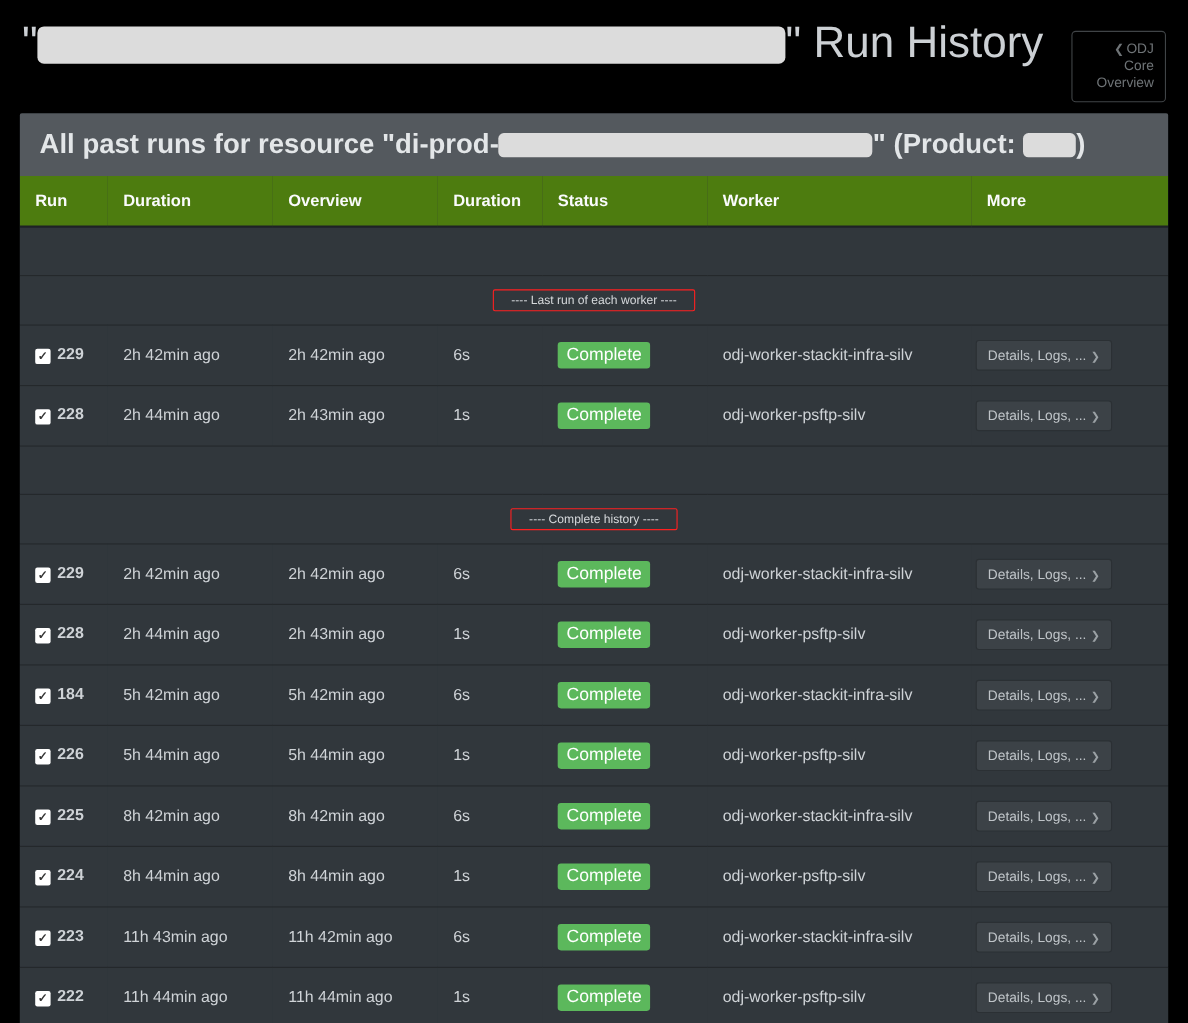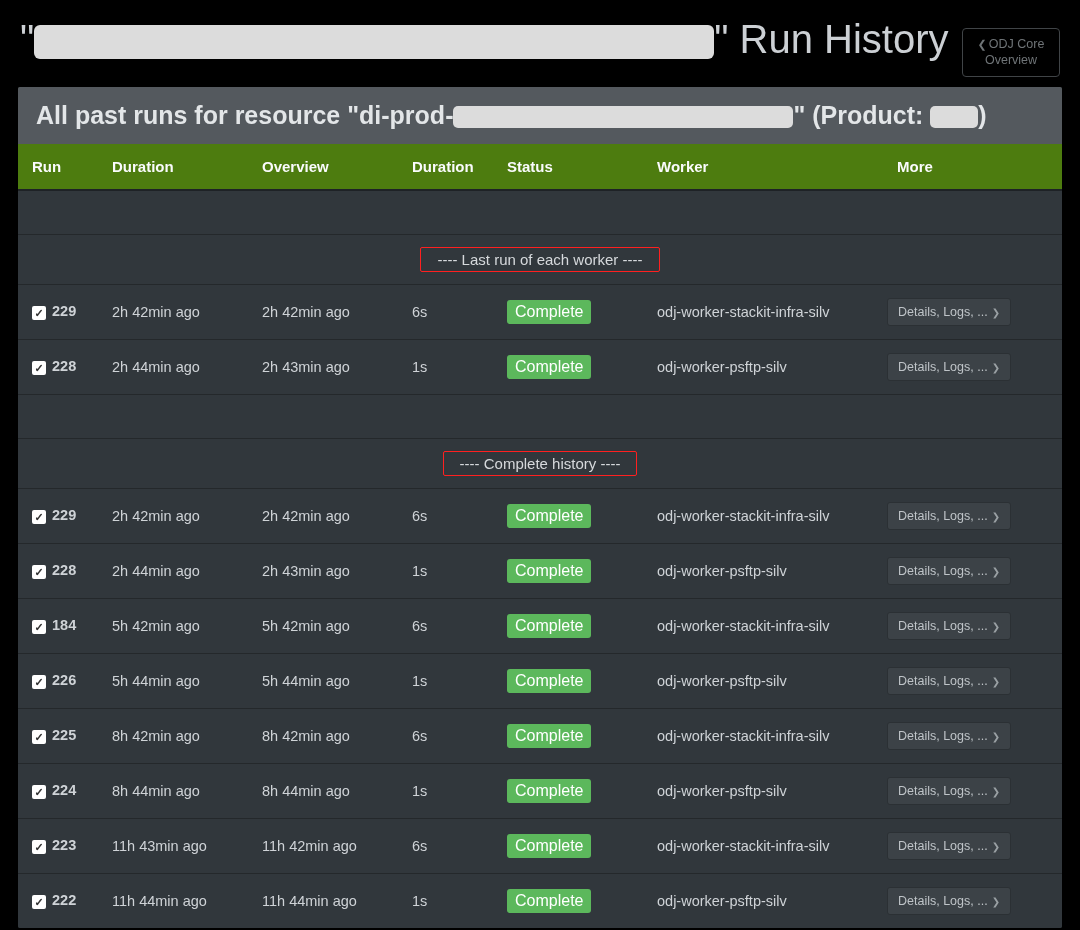--- a/index.html
+++ b/index.html
@@ -33,24 +33,24 @@
     height: 34px;
     vertical-align: -6px;
     width: 680px;
   }
   .overview-btn {
     border: 1px solid #404447;
     color: #6f7477;
     font-size: 12.5px;
     border-radius: 4px;
     padding: 8px 10px;
-    text-align: center;
+    text-align: right;
     line-height: 1.25;
     margin-top: 12px;
-    width: 98px;
+    width: 86px;
     cursor: pointer;
     background: transparent;
   }
   .overview-btn .chev { margin-right: 2px; font-size: 11px; }
 
   .panel {
     background: #31373c;
     border-radius: 2px;
     overflow: hidden;
     margin: 0 4px;
@@ -102,21 +102,21 @@
   }
   tr.spacer td {
     height: 44px;
     background: #31373c;
     border-top: 1px solid #24282b;
   }
   tr.section td {
     text-align: center;
     padding: 12px 0;
     color: #d6d9dc;
-    font-size: 15px;
+    font-size: 11px;
     border-top: 1px solid #24282b;
   }
   .section-label {
     display: inline-block;
     padding: 3px 16px;
     border-radius: 2px;
   }
   .hl-red {
     border: 1.8px solid #ff2020;
   }

